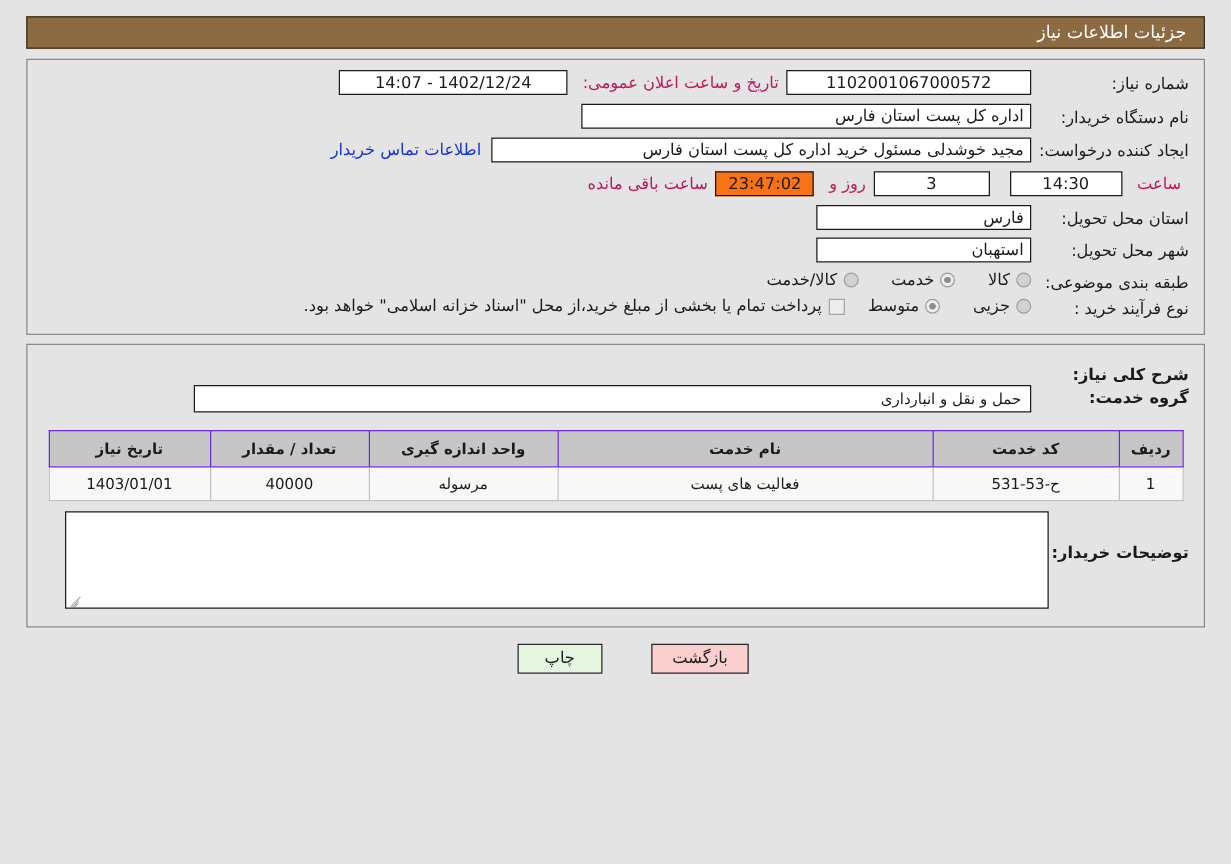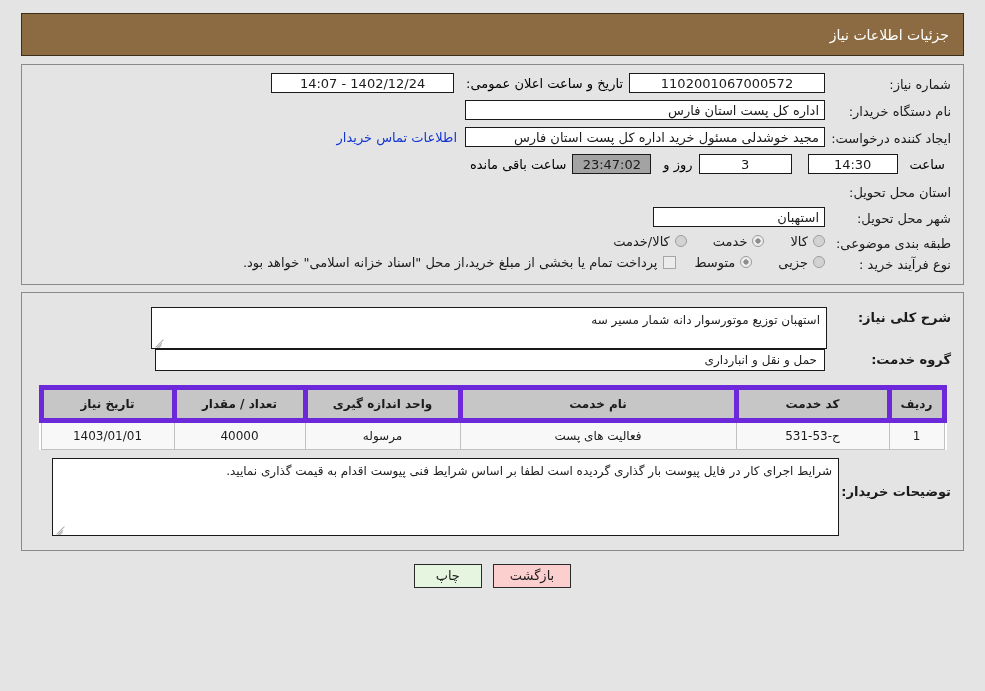--- a/index.html
+++ b/index.html
@@ -48,21 +48,21 @@
     width: 150px;
     height: 160px;
     opacity: .55;
   }
 
   
   .page-header {
     position: relative;
     z-index: 2;
     margin: 13px 21px 0 21px;
-    height: 43px;
+    height: 26px;
     background: #8c6b42;
     border: 1px solid #3b2d1c;
     color: #ffffff;
     display: flex;
     align-items: center;
     justify-content: flex-start;
     padding: 0 14px;
     box-sizing: border-box;
   }
   .page-header .title {
@@ -110,42 +110,42 @@
     padding: 0 5px;
     box-sizing: border-box;
     text-align: center;
     margin-right: 6px;
     font-family: "DejaVu Sans", "Liberation Sans", sans-serif;
     overflow: hidden;
     white-space: nowrap;
   }
   .fld.ltr { direction: ltr; }
   .fld.right { text-align: right; }
-  .fld.cream { background: #a3a3a3; }
+  .fld.cream { background: #f97316; }
 
   .inline-lbl {
     font-size: 13px;
-    color: #000000;
+    color: #be185d;
     padding: 0 6px;
     line-height: 21px;
     white-space: nowrap;
   }
   .link {
     color: #1335d2;
     font-size: 13px;
     line-height: 21px;
     padding: 0 8px;
     white-space: nowrap;
     cursor: pointer;
   }
 
   
   .w-need-no   { width: 196px; }
   .w-org       { width: 360px; }
-  .w-creator   { width: 360px; }
+  .w-creator   { width: 432px; }
   .w-date      { width: 167px; }
   .w-time      { width: 90px; }
   .w-days      { width: 93px; }
   .w-count     { width: 79px; }
   .w-province  { width: 172px; }
   .w-city      { width: 172px; }
   .w-pubdate   { width: 183px; }
 
   
   .radio-row {
@@ -266,21 +266,21 @@
   table.items {
     border-collapse: collapse;
     width: 908px;
     margin: 0 0 0 0;
     font-size: 12px;
     background: #fff;
     table-layout: fixed;
   }
   table.items th {
     background: #c6c6c6;
-    border: 5px solid #6d28d9;
+    border: 1px solid #6d28d9;
     color: #1b1b1b;
     font-size: 12px;
     font-weight: bold;
     height: 28px;
     text-align: center;
     padding: 0 4px;
   }
   table.items td {
     background: #f8f8f8;
     border: 1px solid #c2c2c2;
@@ -307,20 +307,21 @@
     height: 24px;
     min-width: 68px;
     font-size: 13px;
     color: #1b1b1b;
     cursor: pointer;
     padding: 0 16px;
     box-sizing: border-box;
     line-height: 22px;
     text-align: center;
     font-family: "DejaVu Sans", "Liberation Sans", sans-serif;
+    margin-left: 28px;
   }
   .btn.back  { background: #fbcfce; }
   .btn.print { background: #e5f5e0; }
 </style>
 </head>
 <body>
 
 <div class="watermark">
   <svg class="wm-shield" viewBox="0 0 100 110">
     <path d="M50 4 L92 20 V58 C92 82 72 98 50 106 C28 98 8 82 8 58 V20 Z" fill="none" stroke="#e8c4c4" stroke-width="9"></path>
@@ -357,20 +358,21 @@
     <div class="inline-lbl">ساعت</div>
     <div class="fld w-time ltr">14:30</div>
     <div class="fld w-days ltr" style="margin-right:16px">3</div>
     <div class="inline-lbl">روز و</div>
     <div class="fld w-count cream ltr">23:47:02</div>
     <div class="inline-lbl">ساعت باقی مانده</div>
   </div>
 
   <div class="row">
     <div class="lbl">استان محل تحویل:</div>
+    <div class="fld w-province right">فارس</div>
   </div>
 
   <div class="row">
     <div class="lbl">شهر محل تحویل:</div>
     <div class="fld w-city right">استهبان</div>
   </div>
 
   <div class="row" style="margin-bottom:2px">
     <div class="lbl" style="padding-top:1px">طبقه بندی موضوعی:</div>
     <div class="radio-row" style="margin-right:6px">
@@ -406,28 +408,20 @@
       </label>
     </div>
   </div>
 
 </div>
 
 <div class="panel body">
 
   <div class="ta-row">
     <div class="ta-lbl" style="width:118px;flex:0 0 118px">شرح کلی نیاز:</div>
-    <div class="ta" style="width:676px;height:42px;margin-right:6px">
-      <span>استهبان توزیع موتورسوار دانه شمار مسیر سه</span>
-      <span class="grip">
-        <i style="width:11px;top:8px;left:0"></i>
-        <i style="width:7px;top:10px;left:2px"></i>
-        <i style="width:4px;top:11px;left:4px"></i>
-      </span>
-    </div>
   </div>
 
 
   <div class="group-row">
     <div class="group-lbl" style="width:118px;flex:0 0 118px;text-align:right">گروه خدمت:</div>
     <div class="group-fld">حمل و نقل و انبارداری</div>
   </div>
 
   <div style="display:flex;justify-content:center">
     <table class="items">
@@ -450,21 +444,20 @@
           <td class="ltr-cell">40000</td>
           <td class="ltr-cell">1403/01/01</td>
         </tr>
       </tbody>
     </table>
   </div>
 
   <div class="ta-row" style="margin-top:8px">
     <div class="ta-lbl" style="width:108px;flex:0 0 108px;padding-top:26px">توضیحات خریدار:</div>
     <div class="ta" style="width:787px;height:78px;margin-right:4px">
-      <div>شرایط اجرای کار در فایل پیوست بار گذاری گردیده است لطفا بر اساس شرایط فنی پیوست اقدام به قیمت گذاری نمایید.</div>
       <span class="grip">
         <i style="width:11px;top:8px;left:0"></i>
         <i style="width:7px;top:10px;left:2px"></i>
         <i style="width:4px;top:11px;left:4px"></i>
       </span>
     </div>
   </div>
 
 </div>
 

